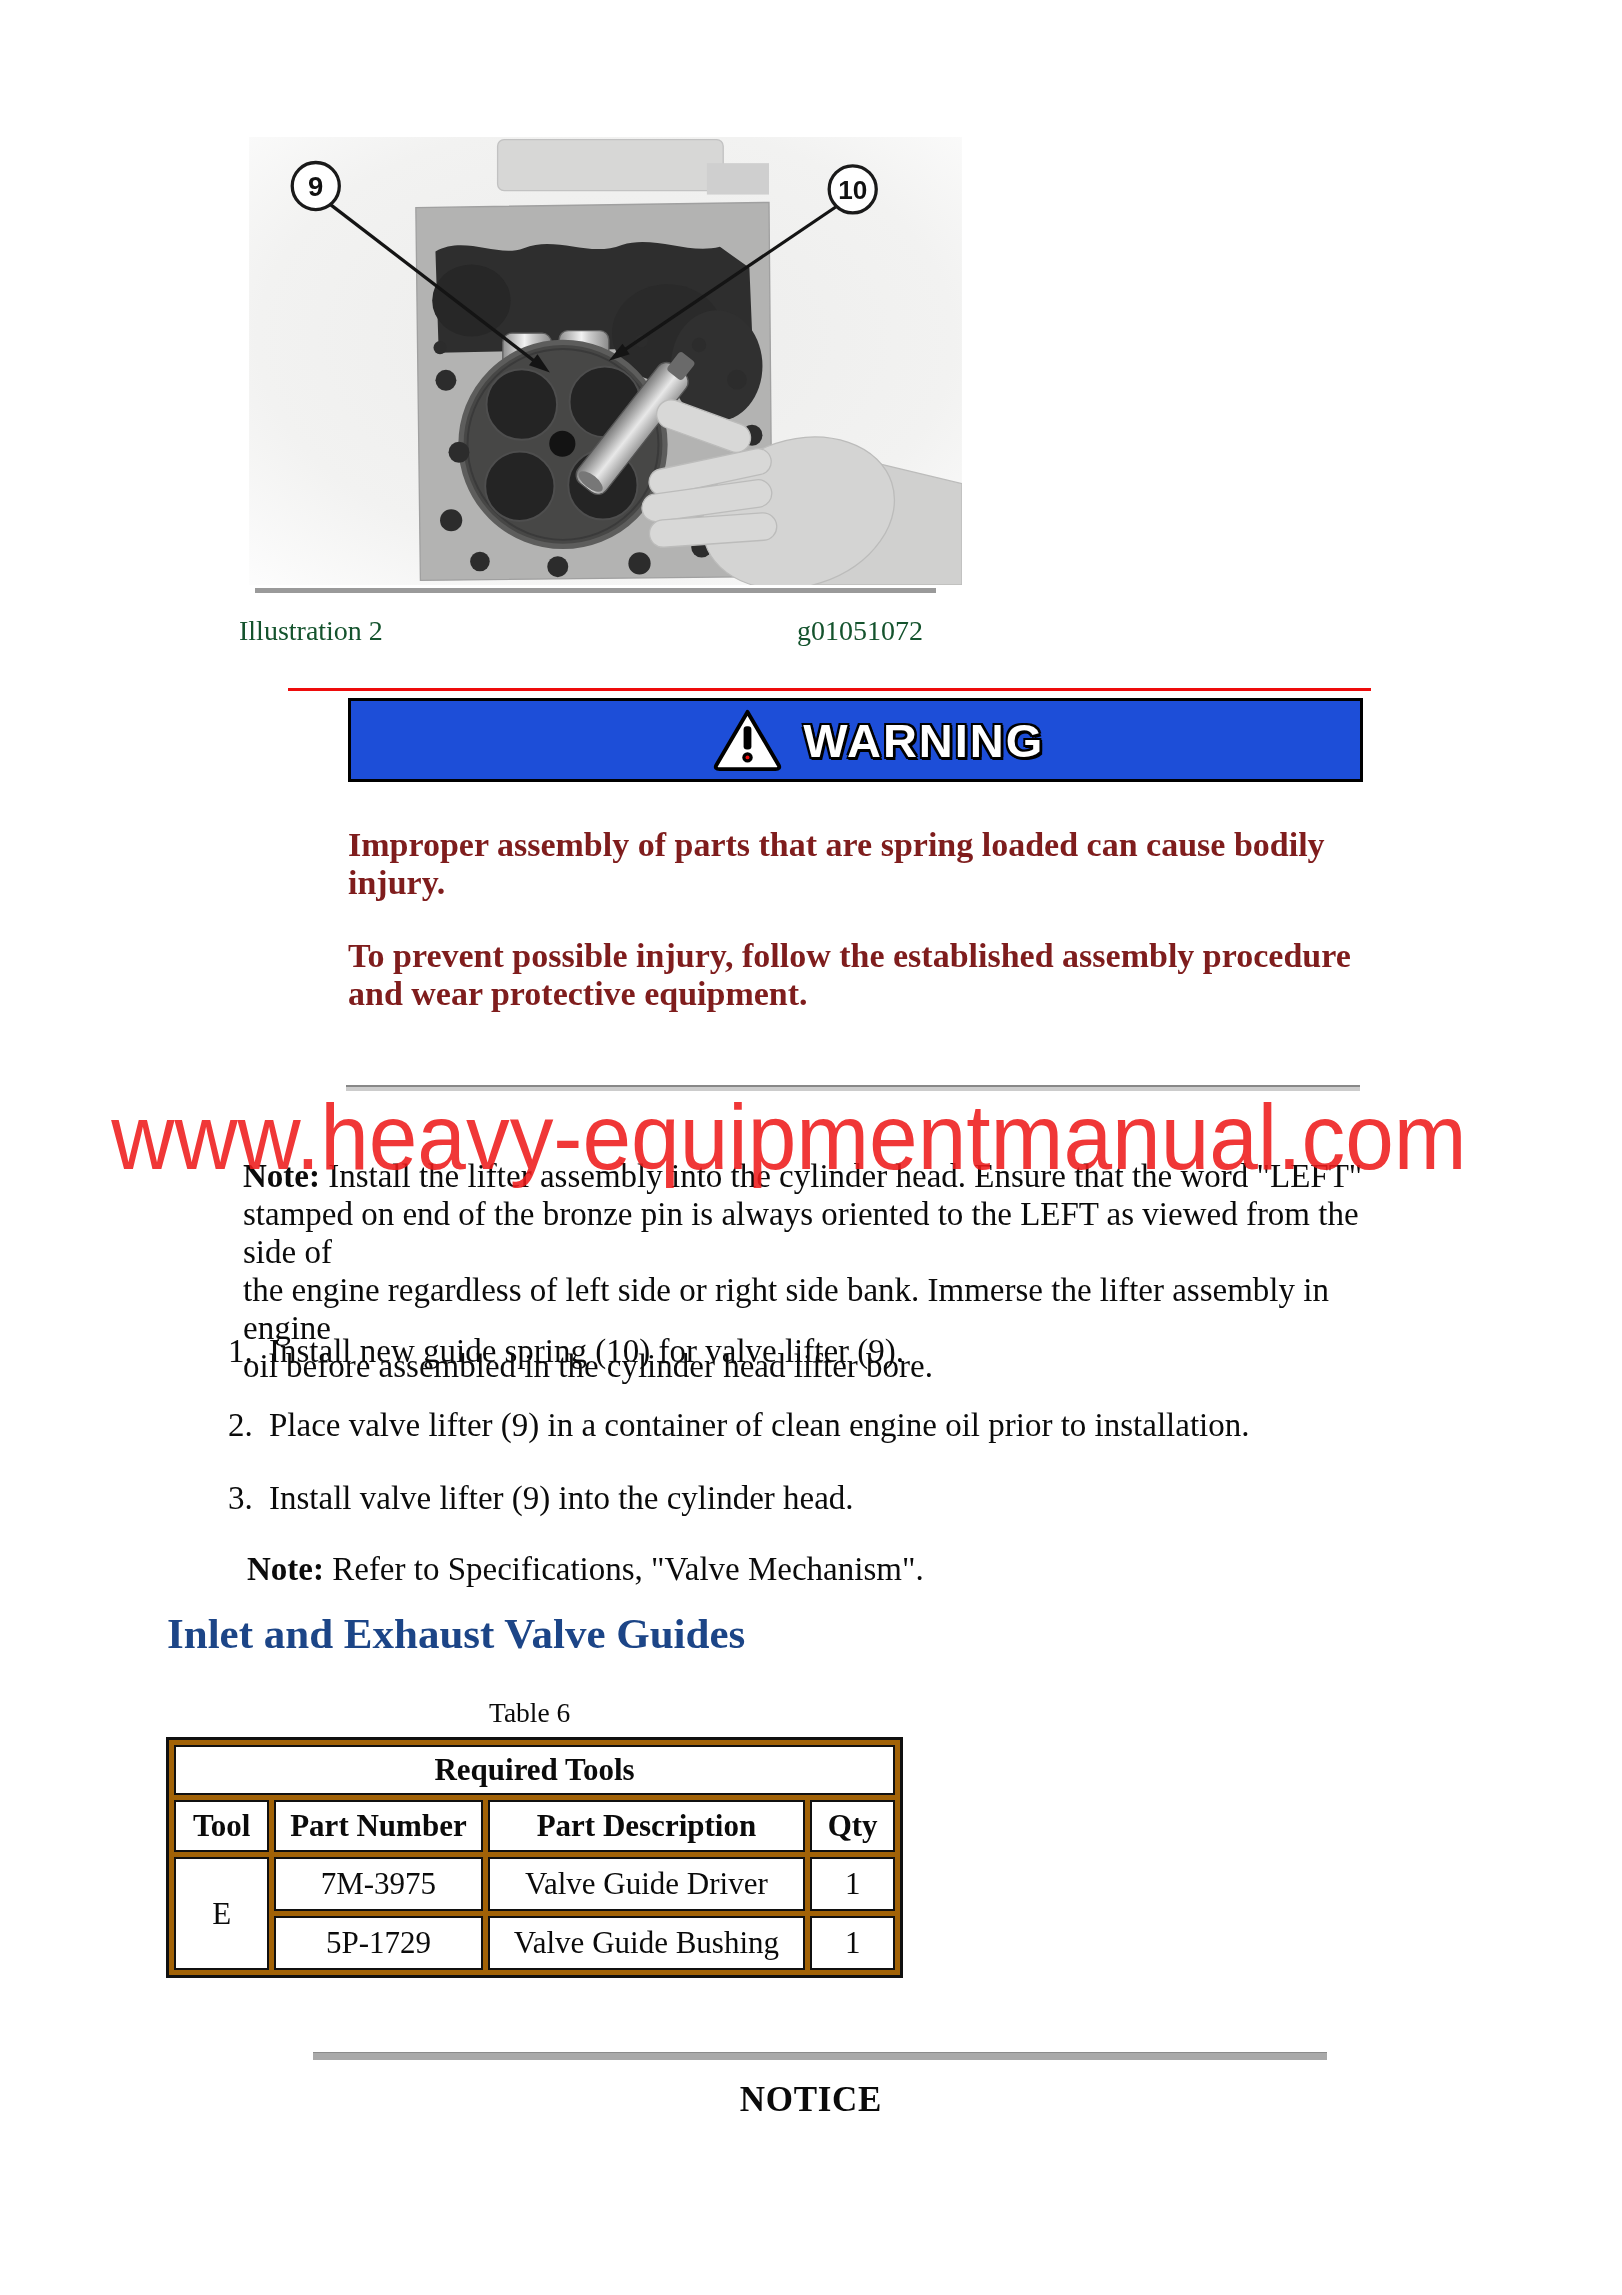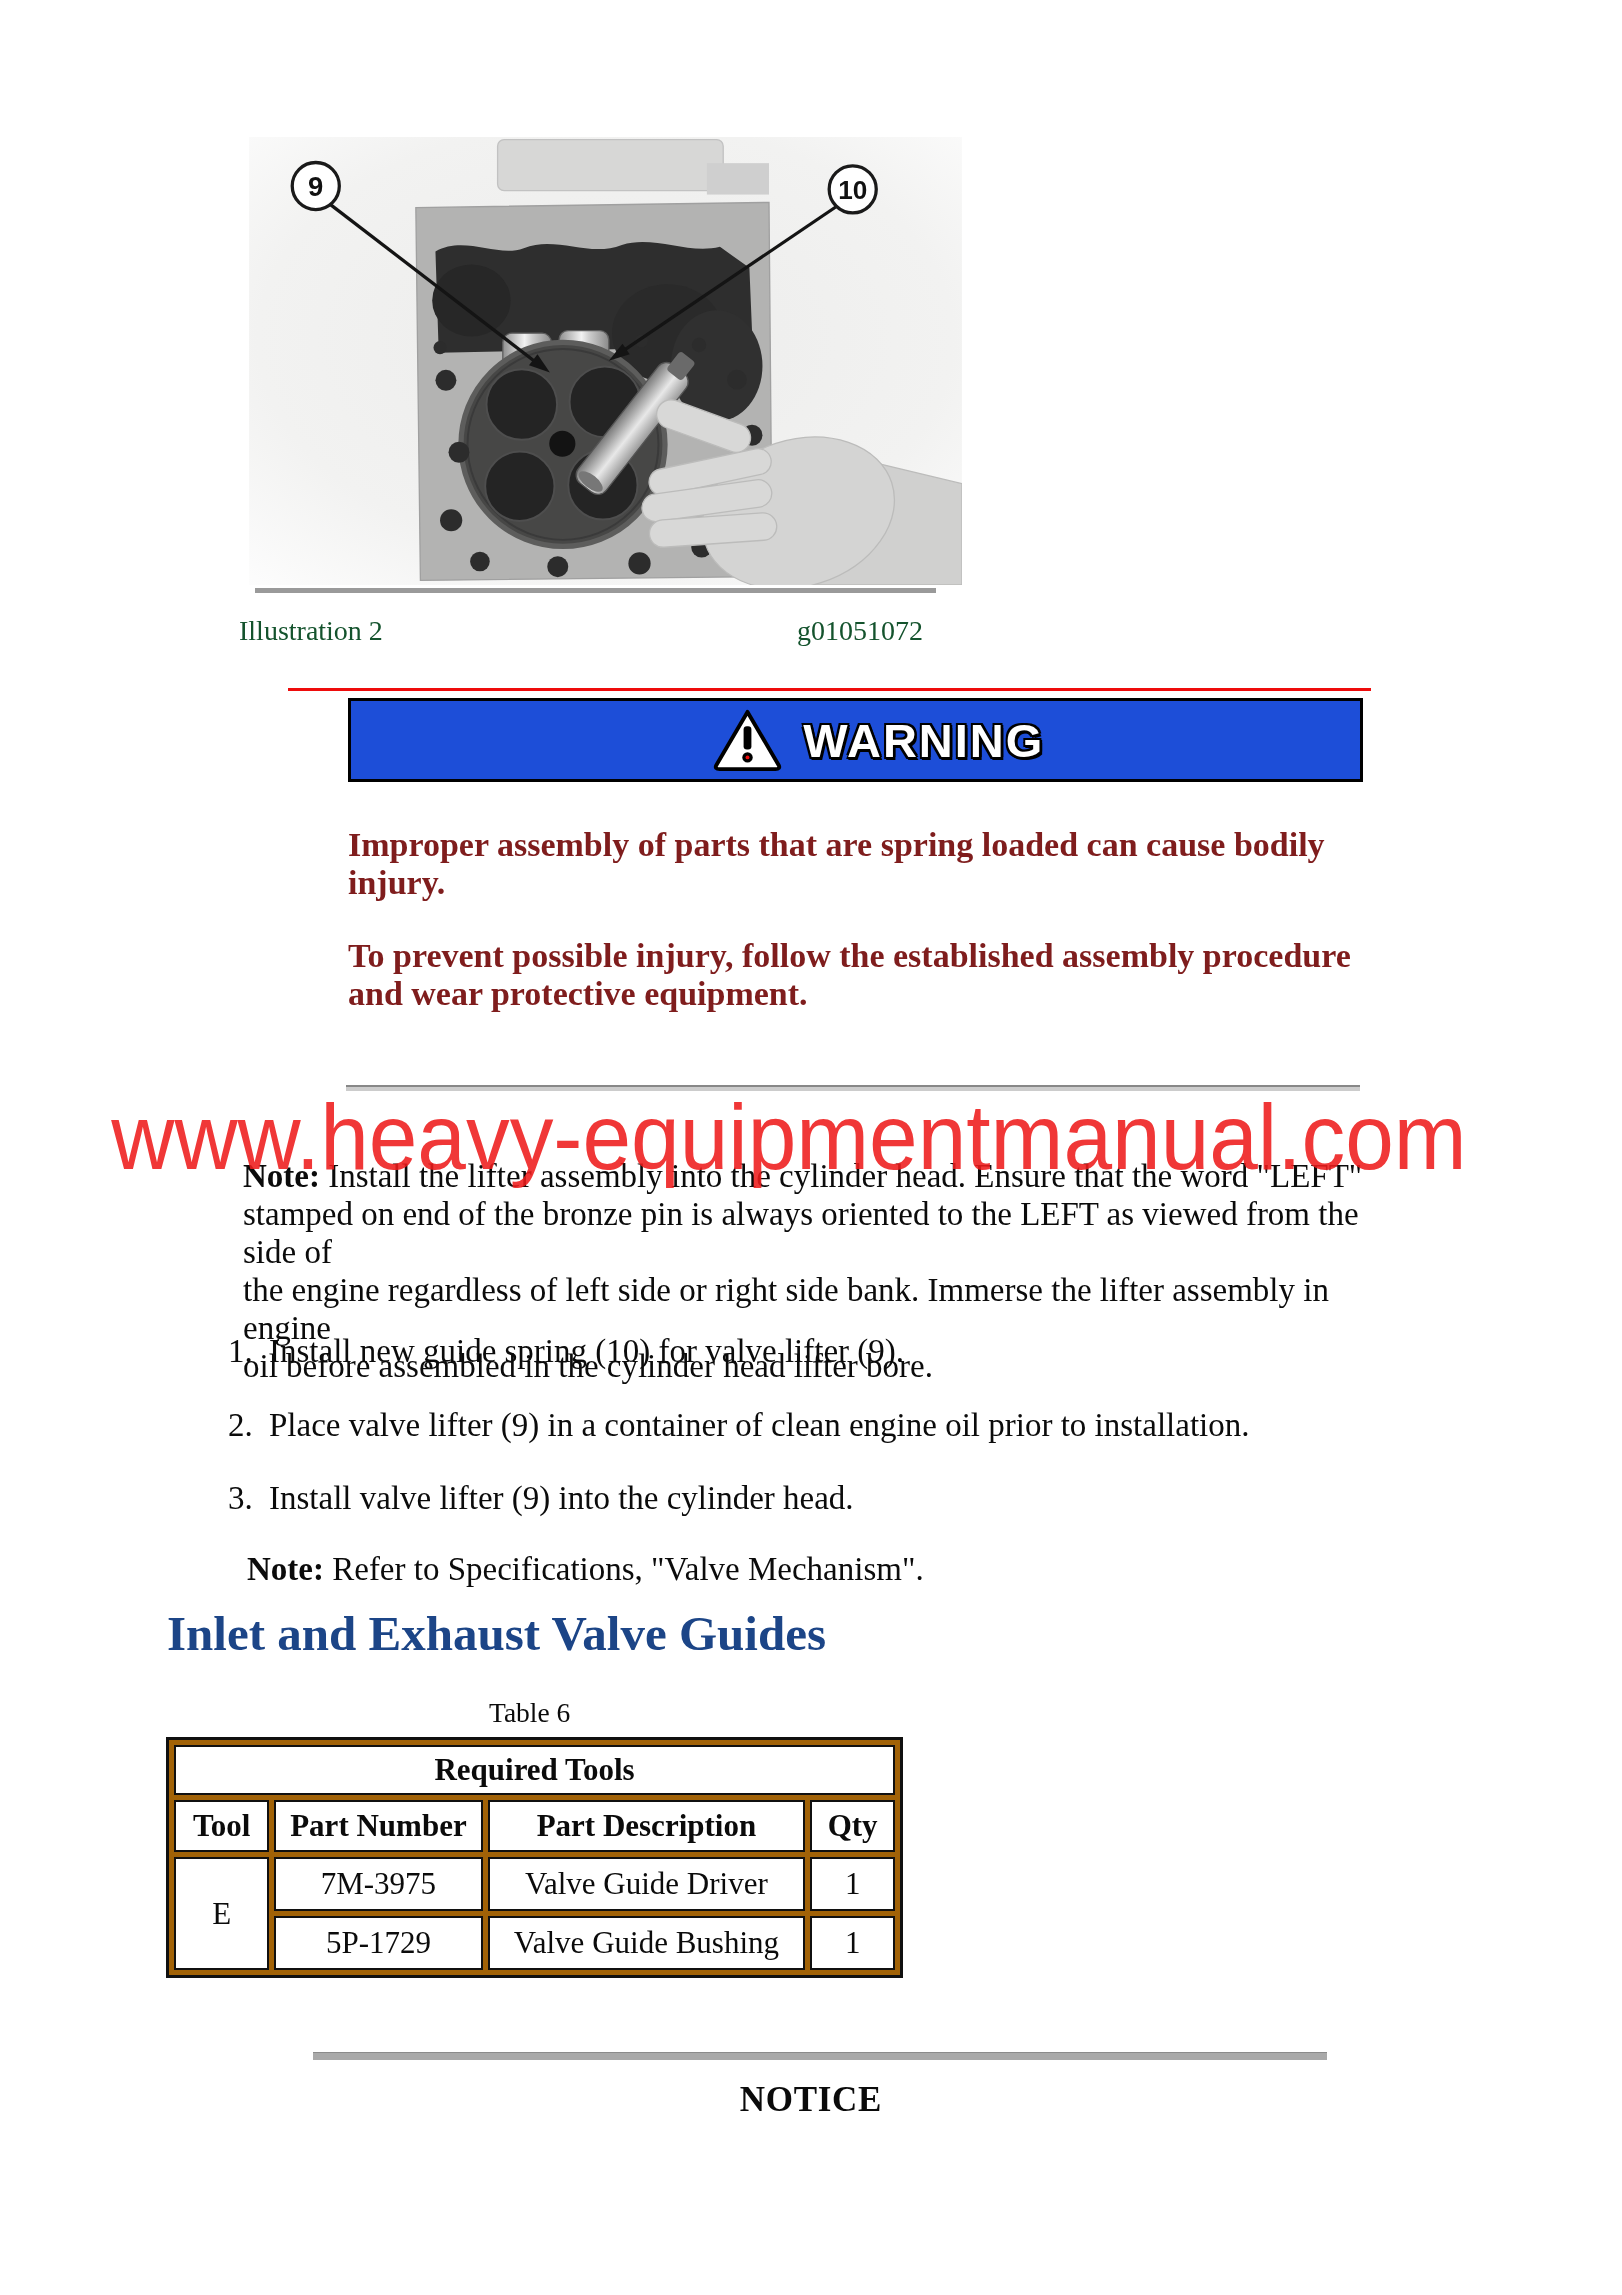--- a/index.html
+++ b/index.html
@@ -61,21 +61,21 @@
 
   .step{left:228px;width:1178px;}
   .step-num{display:inline-block;width:41px;}
   .step-1{top:1332px;}
   .step-2{top:1406px;}
   .step-3{top:1479px;}
   .note2{left:247px;top:1550px;width:1112px;}
 
   .section-heading{
     left:167px;top:1611px;
-    font-size:49px;line-height:46px;font-weight:bold;color:#1c4587;
+    font-size:43px;line-height:46px;font-weight:bold;color:#1c4587;
   }
 
   .table-caption{left:489px;top:1697px;font-size:27.5px;}
   .tools-table-wrap{
     left:166px;top:1737px;width:737px;
     border:3.9px solid #101010;box-sizing:border-box;background:#a16207;
   }
   table.tools{
     width:100%;border-collapse:separate;border-spacing:5.9px;table-layout:fixed;
   }

